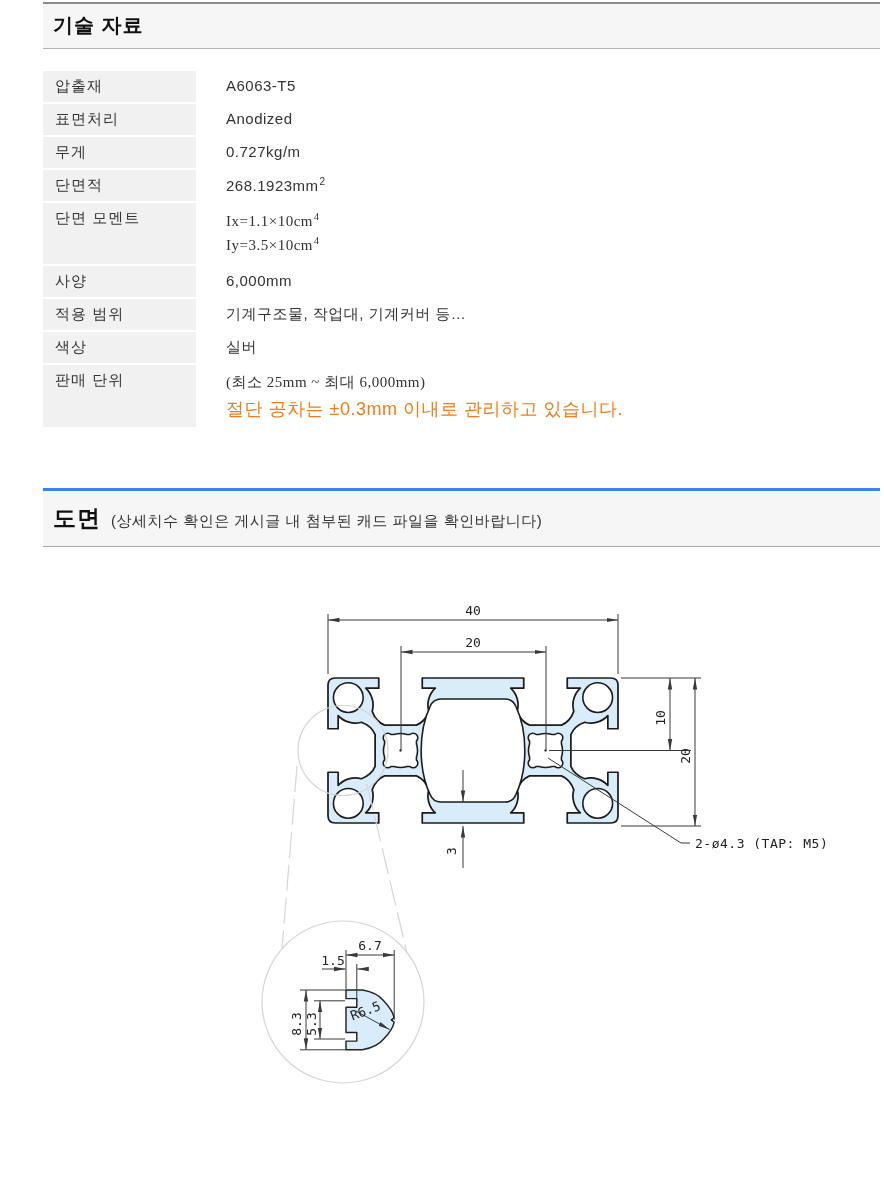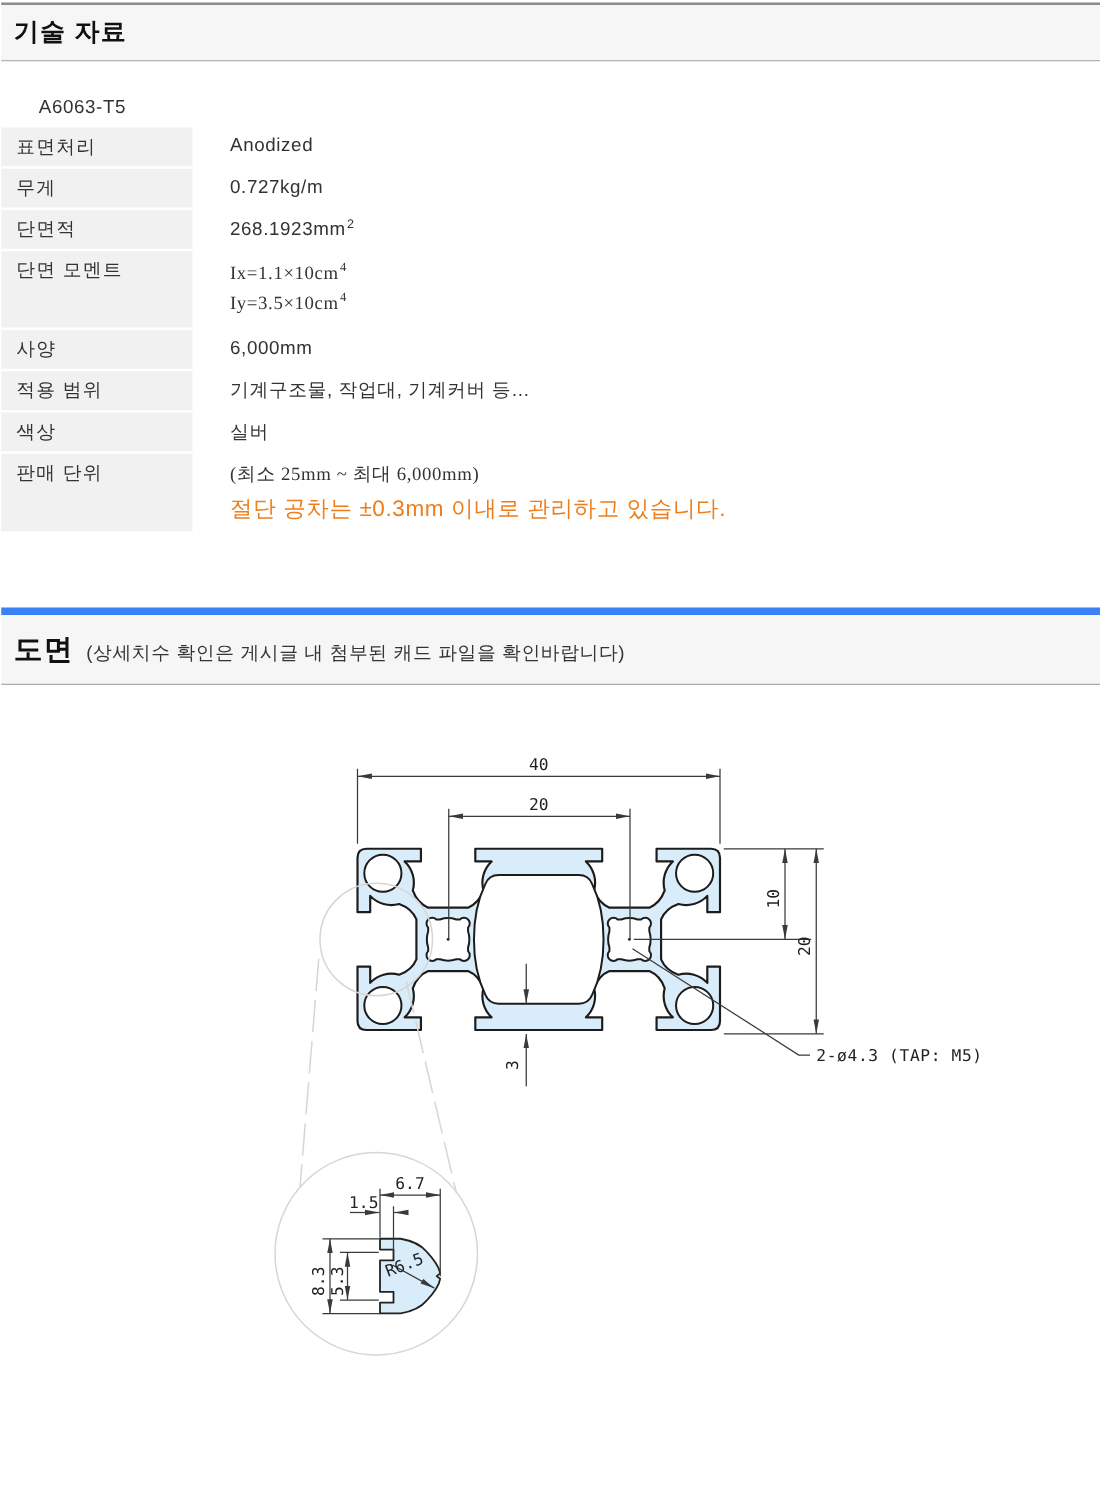--- a/index.html
+++ b/index.html
@@ -1,36 +1,36 @@
 <!DOCTYPE html>
 <html><head>
 <meta charset="utf-8">
 <style>
   * { margin:0; padding:0; box-sizing:border-box; }
   html,body { background:#ffffff; }
   body {
     width:884px; height:1200px; overflow:hidden; position:relative;
     font-family:"Liberation Sans","DejaVu Sans",sans-serif; color:#333;
   }
-  .page { padding:0 4px 0 1px; }
+  .page { padding:0 4px 0 1px;margin-left:42px; }
 
   
   .sec-bar {
     margin-top:2px;
     background:#f6f6f6;
     border-top:2px solid #8c8c8c;
     border-bottom:1px solid #b4b4b4;
     padding:8px 10px 9px 10px;
   }
   .sec-bar .sec-title { font-size:20px; font-weight:bold; color:#111; letter-spacing:1px; }
 
   .sec-bar2 {
     margin-top:61px;
     background:#f6f6f6;
-    border-top:6px solid #3b82f6;
+    border-top:3px solid #3b82f6;
     border-bottom:1px solid #ababab;
     padding:12px 10px 12px 10px;
     display:flex; align-items:baseline; gap:10px;
   }
   .sec-bar2 .sec-title2 { font-size:23px; font-weight:bold; color:#111; letter-spacing:1px; }
   .sec-bar2 .sec-note { font-size:15px; color:#333; letter-spacing:0.5px; }
 
   
   .spec-table { margin-top:22px; }
   .spec-row { display:flex; margin-bottom:2px; }
@@ -61,20 +61,21 @@
 
 <div class="page">
 
   <div class="sec-bar">
     <div class="sec-title">기술 자료</div>
   </div>
 
   <div class="spec-table">
 
     <div class="spec-row">
+      <div class="spec-label">압출재</div>
       <div class="spec-value">A6063-T5</div>
     </div>
 
     <div class="spec-row">
       <div class="spec-label">표면처리</div>
       <div class="spec-value">Anodized</div>
     </div>
 
     <div class="spec-row">
       <div class="spec-label">무게</div>

